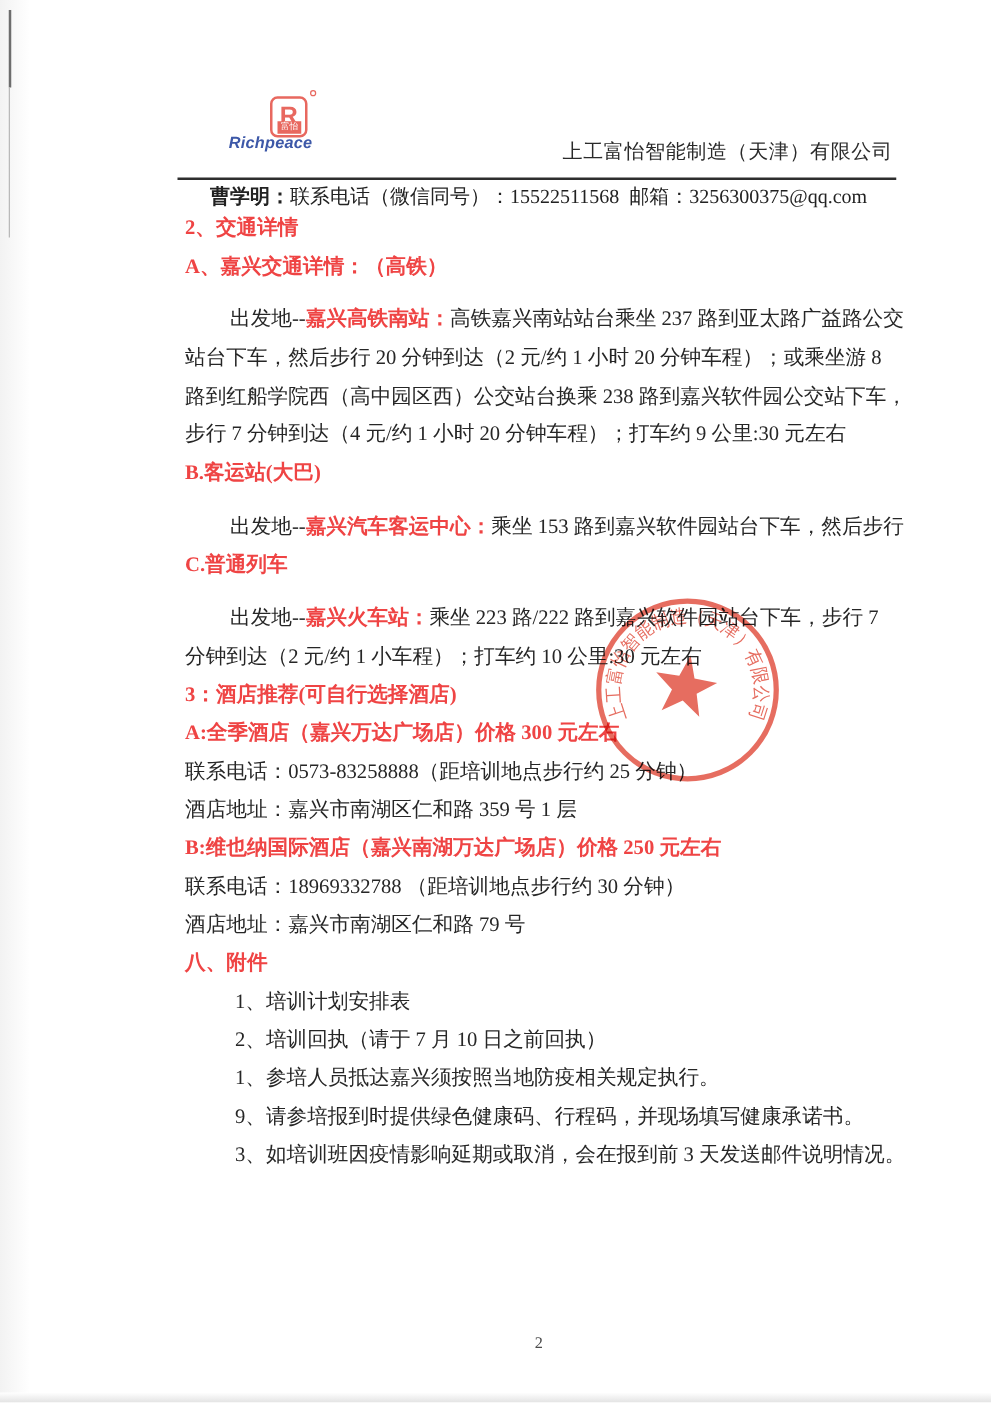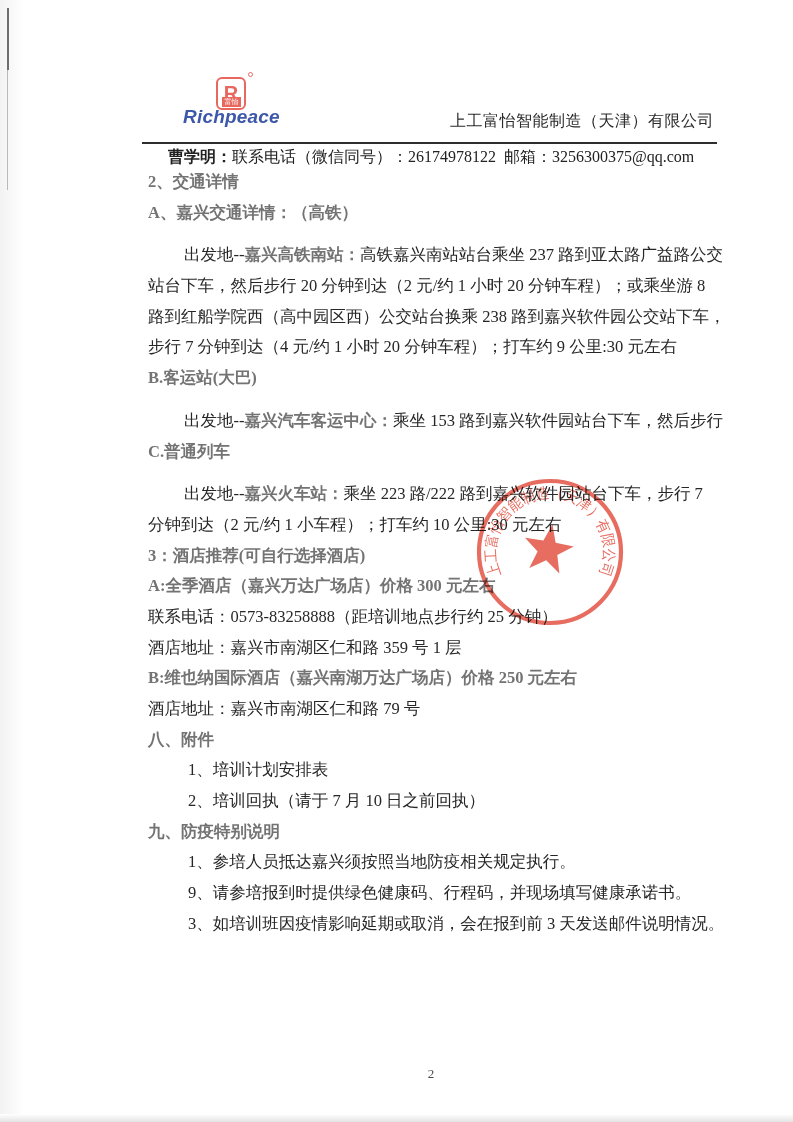--- a/index.html
+++ b/index.html
@@ -18,32 +18,32 @@
   .logo-badge { position:absolute; left:216px; top:77px; width:30px; height:33px;
     border:2px solid #e8685f; border-radius:6px; color:#e8685f;
     font-family:"Liberation Sans",sans-serif; font-weight:bold;
     display:flex; align-items:center; justify-content:center; font-size:20px; }
   .logo-badge-reg { position:absolute; left:248px; top:72px; width:5px; height:5px;
     border:1px solid #e8685f; border-radius:50%; }
   .logo-badge-sub { position:absolute; left:222px; top:97px; width:19px; height:10px;
     background:#e8685f; color:#ffffff; font-size:7px; line-height:10px; text-align:center;
     font-family:"Liberation Sans",sans-serif; }
   .brand-word { position:absolute; left:183px; top:106px; font-family:"Liberation Sans",sans-serif;
-    font-weight:bold; font-style:italic; font-size:19px; color:#3d58a8; letter-spacing:.2px; }
+    font-weight:bold; font-style:italic; font-size:13px; color:#3d58a8; letter-spacing:.2px; }
   .brand-reg { font-size:8px; vertical-align:super; font-style:normal; }
   .company-name { position:absolute; left:300px; top:111px; width:414px; text-align:right;
     font-size:16px; color:#2a2a2a; letter-spacing:.5px; }
   .header-rule { position:absolute; left:142px; top:142px; width:575px; height:2px; background:#2e2e2e; }
   .contact-line { position:absolute; left:168px; top:147px; width:550px; font-size:16px; color:#222; }
   .contact-line .bold { font-weight:bold;margin-top:36px; }
 
   
   .doc-body { position:absolute; left:148px; top:167px; width:572px; }
   .line { height:30.7px; line-height:30.7px; font-size:16.5px; white-space:nowrap; color:#262626; }
-  .line .bold { font-weight:bold; color:#737373; }
+  .line .bold { font-weight:bold; color:#ef4444; }
   .ind1 { padding-left:36px;margin-top:12px; }
   .ind2 { padding-left:40px; }
 
   
   .stamp { position:absolute; left:470px; top:472px; width:160px; height:160px;
     mix-blend-mode:multiply; opacity:.88; }
 
   
   .page-number { position:absolute; left:0; top:1066px; width:862px; text-align:center;
     font-size:13px; color:#4c4c4c; }
@@ -55,44 +55,44 @@
 <div class="scan-left-tick"></div>
 <div class="scan-left-tick2"></div>
 <div class="scan-bottom-band"></div>
 
 <div class="logo-badge">R</div>
 <div class="logo-badge-reg"></div>
 <div class="logo-badge-sub">富怡</div>
 <div class="brand-word"><span>Richpeace</span><span class="brand-reg"></span></div>
 <div class="company-name">上工富怡智能制造（天津）有限公司</div>
 <div class="header-rule"></div>
-<div class="contact-line"><span class="bold">曹学明：</span><span>联系电话（微信同号）：26174978122</span>&nbsp;&nbsp;<span>邮箱：3256300375@qq.com</span></div>
+<div class="contact-line"><span class="bold">曹学明：</span><span>联系电话（微信同号）：15522511568</span>&nbsp;&nbsp;<span>邮箱：3256300375@qq.com</span></div>
 
 <div class="doc-body">
     <div class="line"><span class="bold">2、交通详情</span></div>
     <div class="line"><span class="bold">A、嘉兴交通详情：（高铁）</span></div>
     <div class="line ind1"><span>出发地--</span><span class="bold">嘉兴高铁南站：</span><span>高铁嘉兴南站站台乘坐 237 路到亚太路广益路公交</span></div>
     <div class="line"><span>站台下车，然后步行 20 分钟到达（2 元/约 1 小时 20 分钟车程）；或乘坐游 8</span></div>
     <div class="line"><span>路到红船学院西（高中园区西）公交站台换乘 238 路到嘉兴软件园公交站下车，</span></div>
     <div class="line"><span>步行 7 分钟到达（4 元/约 1 小时 20 分钟车程）；打车约 9 公里:30 元左右</span></div>
     <div class="line"><span class="bold">B.客运站(大巴)</span></div>
     <div class="line ind1"><span>出发地--</span><span class="bold">嘉兴汽车客运中心：</span><span>乘坐 153 路到嘉兴软件园站台下车，然后步行</span></div>
     <div class="line"><span class="bold">C.普通列车</span></div>
     <div class="line ind1"><span>出发地--</span><span class="bold">嘉兴火车站：</span><span>乘坐 223 路/222 路到嘉兴软件园站台下车，步行 7</span></div>
     <div class="line"><span>分钟到达（2 元/约 1 小车程）；打车约 10 公里:30 元左右</span></div>
     <div class="line"><span class="bold">3：酒店推荐(可自行选择酒店)</span></div>
     <div class="line"><span class="bold">A:全季酒店（嘉兴万达广场店）价格 300 元左右</span></div>
     <div class="line"><span>联系电话：0573-83258888（距培训地点步行约 25 分钟）</span></div>
     <div class="line"><span>酒店地址：嘉兴市南湖区仁和路 359 号 1 层</span></div>
     <div class="line"><span class="bold">B:维也纳国际酒店（嘉兴南湖万达广场店）价格 250 元左右</span></div>
+    <div class="line"><span>联系电话：18969332788 （距培训地点步行约 30 分钟）</span></div>
     <div class="line"><span>酒店地址：嘉兴市南湖区仁和路 79 号</span></div>
     <div class="line"><span class="bold">八、附件</span></div>
     <div class="line ind2"><span>1、培训计划安排表</span></div>
     <div class="line ind2"><span>2、培训回执（请于 7 月 10 日之前回执）</span></div>
-    <div class="line"><span class="bold">九、防疫特别说明</span></div>
     <div class="line ind2"><span>1、参培人员抵达嘉兴须按照当地防疫相关规定执行。</span></div>
     <div class="line ind2"><span>9、请参培报到时提供绿色健康码、行程码，并现场填写健康承诺书。</span></div>
     <div class="line ind2"><span>3、如培训班因疫情影响延期或取消，会在报到前 3 天发送邮件说明情况。</span></div>
   </div>
 
 <svg class="stamp" viewBox="0 0 160 160" width="160" height="160">
   <g transform="translate(2,2)">
     <circle cx="78" cy="78" r="71" fill="none" stroke="#e04a3a" stroke-width="4.2" opacity="0.92"></circle>
     <polygon fill="#e04a3a" opacity="0.92" points="80.5,50.4 83.6,68.7 101.7,72.4 85.3,80.9 87.4,99.4 74.2,86.3 57.3,94.1 65.6,77.5 53.0,63.8 71.4,66.6"></polygon>
     <defs>

